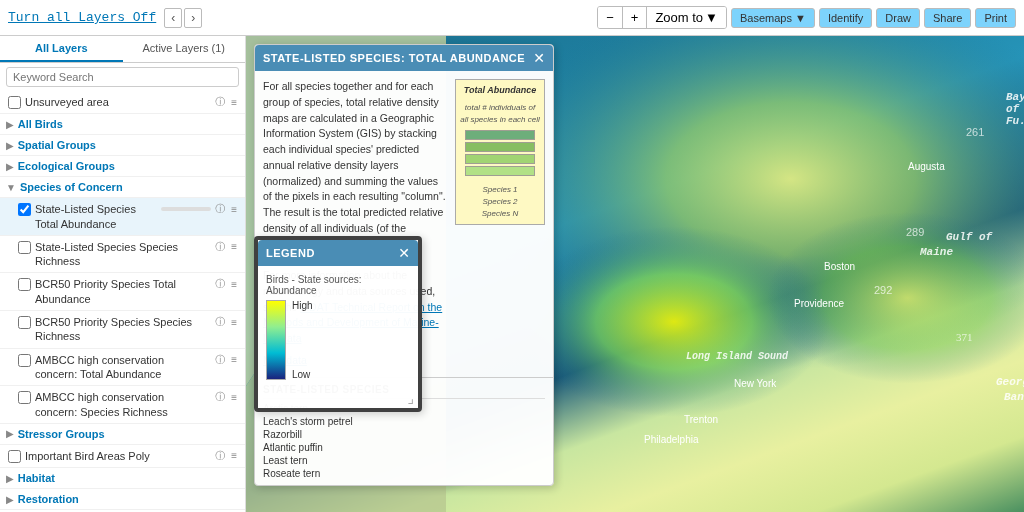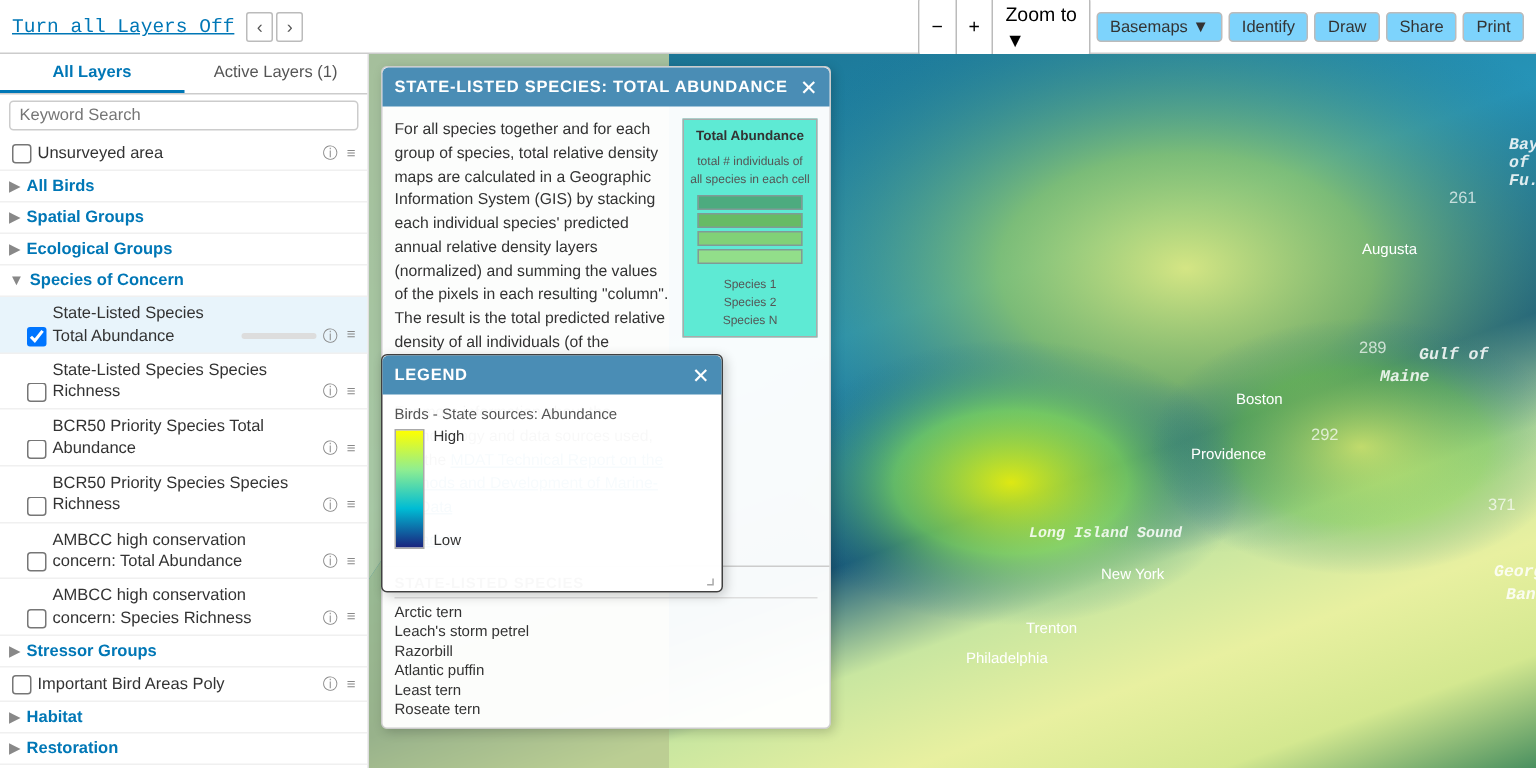--- a/index.html
+++ b/index.html
@@ -12,21 +12,21 @@
     }
     .toolbar-left { display: flex; align-items: center; gap: 8px; }
     .toolbar-right { display: flex; align-items: center; gap: 4px; }
     .btn-toolbar {
       background: #7dd3fc; border: 1px solid #bbb; border-radius: 3px; padding: 3px 8px;
       cursor: pointer; font-size: 11px; color: #333;
     }
     .btn-zoom-grp { display: flex; border: 1px solid #bbb; border-radius: 3px; overflow: hidden; }
     .btn-zoom-grp button { background: #fff; border: none; border-right: 1px solid #bbb; padding: 3px 8px; cursor: pointer; font-size: 13px; }
     .btn-zoom-grp button:last-child { border-right: none; }
-    .btn-zoom-dropdown { background: #fff; border: none; padding: 3px 6px; cursor: pointer; font-size: 11px; display: flex; align-items: flex-start; gap: 2px; border-left: 1px solid #bbb; flex-direction: column; }
+    .btn-zoom-dropdown { background: #fff; border: none; padding: 3px 6px; cursor: pointer; font-size: 11px; display: flex; align-items: flex-end; gap: 2px; border-left: 1px solid #bbb; }
     .toolbar-turn-off { color: #0077b6; font-size: 13px; cursor: pointer; text-decoration: underline; font-family: Liberation Mono, monospace; }
     .toolbar-nav { display: flex; gap: 2px; }
     .toolbar-nav button { background: none; border: 1px solid #bbb; border-radius: 2px; padding: 2px 6px; cursor: pointer; font-size: 12px; color: #555; }
 
     
     #main { display: flex; flex: 1; overflow: hidden; }
 
     
     #sidebar {
       width: 246px; flex-shrink: 0; background: #fff; border-right: 1px solid #ddd;
@@ -36,21 +36,21 @@
     .sidebar-tab {
       flex: 1; padding: 6px 4px; text-align: center; font-size: 11px; cursor: pointer;
       border-bottom: 2px solid transparent; color: #555;
     }
     .sidebar-tab.active { border-bottom: 2px solid #0077b6; color: #0077b6; font-weight: bold; }
     .search-box { padding: 4px 6px; }
     .search-box input {
       width: 100%; border: 1px solid #ccc; border-radius: 3px; padding: 3px 6px;
       font-size: 11px; color: #999;
     }
-    .layer-item { padding: 4px 6px 4px 8px; border-bottom: 1px solid #f0f0f0; display: flex; align-items: flex-end; gap: 4px; }
+    .layer-item { padding: 4px 6px 4px 8px; border-bottom: 1px solid #f0f0f0; display: flex; align-items: flex-start; gap: 4px; }
     .layer-item label { font-size: 11px; color: #333; cursor: pointer; flex: 1; line-height: 1.3; }
     .layer-group { padding: 4px 6px; border-bottom: 1px solid #f0f0f0; display: flex; align-items: center; gap: 4px; cursor: pointer; }
     .layer-group-label { font-size: 11px; color: #0077b6; font-weight: bold; flex: 1; }
     .chevron { font-size: 10px; color: #888; }
     .layer-actions { display: flex; gap: 2px; align-items: center; }
     .layer-action-btn { background: none; border: none; font-size: 10px; color: #888; cursor: pointer; padding: 0 2px; }
     .checkbox-styled { width: 13px; height: 13px; flex-shrink: 0; margin-top: 1px; }
     .indent-1 { padding-left: 18px; }
     .active-layer { background: #e8f4fb; }
     .slider-mini { width: 50px; height: 4px; background: #ddd; border-radius: 2px; display: inline-block; vertical-align: middle; }
@@ -80,39 +80,39 @@
     }
     .popup-close { cursor: pointer; font-size: 14px; color: #fff; background: none; border: none; }
     .popup-body { padding: 8px; font-size: 10.5px; color: #333; line-height: 1.5; }
     .popup-body-flex { display: flex; gap: 8px; }
     .popup-text { flex: 1; }
     .popup-diagram {
       width: 90px; flex-shrink: 0; text-align: center;
     }
     .popup-diagram-box {
       border: 1px solid #aaa; padding: 4px; font-size: 9px; text-align: center;
-      background: #5eead4; position: relative;
+      background: #fef9c3; position: relative; font-style: italic;
     }
     .diagram-title { font-size: 9px; font-weight: bold; color: #333; margin-bottom: 4px; }
     .diagram-layers { position: relative; height: 50px; margin: 4px 0; }
     .diagram-layer {
       position: absolute; width: 70px; height: 10px; border: 1px solid #888;
       left: 5px; opacity: 0.8;
     }
     .link-metadata { color: #0077b6; cursor: pointer; text-decoration: underline; font-size: 10.5px; }
 
     
     .species-section { border-top: 1px solid #ccc; padding: 6px 8px; }
     .species-section-title { font-size: 10px; font-weight: bold; color: #333; letter-spacing: 0.5px; border-bottom: 1px solid #ddd; padding-bottom: 3px; margin-bottom: 4px; }
     .species-grid { display: grid; grid-template-columns: 1fr; gap: 2px 6px; font-size: 10px; color: #333; }
 
     
     #legend-popup {
-      position: absolute; top: 200px; left: 8px; width: 228px;
-      background: rgba(255,255,255,0.97); border: 1px solid #404040; border-radius: 4px;
+      position: absolute; top: 200px; left: 8px; width: 168px;
+      background: rgba(255,255,255,0.97); border: 4px solid #404040; border-radius: 4px;
       box-shadow: 2px 2px 8px rgba(0,0,0,0.2); z-index: 100;
     }
     .legend-header {
       background: #4a8db5; color: #fff; padding: 5px 8px; font-size: 11px;
       font-weight: bold; display: flex; justify-content: space-between; align-items: center;
       border-radius: 4px 4px 0 0; letter-spacing: 0.5px;
     }
     .legend-body { padding: 8px; }
     .legend-label { font-size: 10px; color: #555; margin-bottom: 4px; }
     .legend-gradient { width: 20px; height: 80px; background: linear-gradient(to bottom, #ffff00, #90ee90, #00bcd4, #1a237e); border: 1px solid #aaa; display: inline-block; vertical-align: top; margin-right: 6px; }
@@ -322,21 +322,21 @@
     <div class="map-label" style="top:55px;left:760px;font-style:italic;">Bay of Fu...</div>
     <div class="map-label" style="top:195px;left:700px;font-style:italic;">Gulf of</div>
     <div class="map-label" style="top:210px;left:674px;font-style:italic;">Maine</div>
     <div class="map-label" style="top:340px;left:750px;font-style:italic;">Georges</div>
     <div class="map-label" style="top:355px;left:758px;font-style:italic;">Bank</div>
     <div class="map-label" style="top:315px;left:440px;font-style:italic;font-size:10px;">Long Island Sound</div>
 
     <div class="map-number" style="top:90px;left:720px;">261</div>
     <div class="map-number" style="top:190px;left:660px;">289</div>
     <div class="map-number" style="top:248px;left:628px;">292</div>
-    <div class="map-number" style="top:295px;left:746px;">371</div>
+    <div class="map-number" style="top:295px;left:710px;font-family:Liberation Serif, serif;">371</div>
     <div class="map-city" style="top:125px;left:662px;">Augusta</div>
 
     <div class="map-city" style="top:225px;left:578px;">Boston</div>
     <div class="map-city" style="top:262px;left:548px;">Providence</div>
     <div class="map-city" style="top:342px;left:488px;">New York</div>
     <div class="map-city" style="top:378px;left:438px;text-align:center;">Trenton</div>
     <div class="map-city" style="top:398px;left:398px;">Philadelphia</div>
 
     <div id="info-popup">
       <div class="popup-header">

